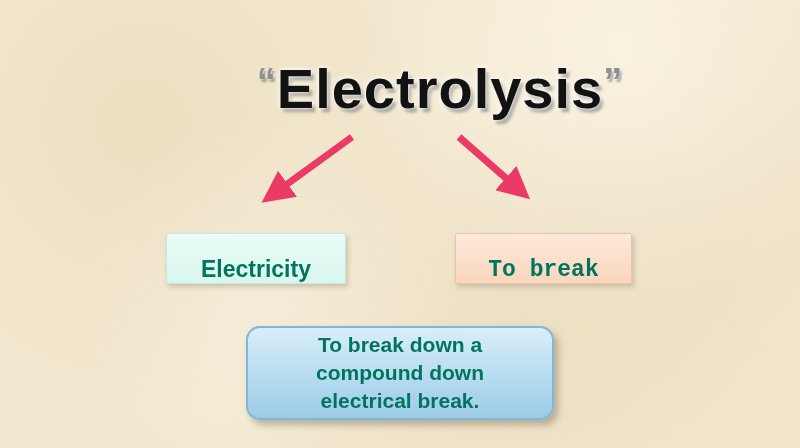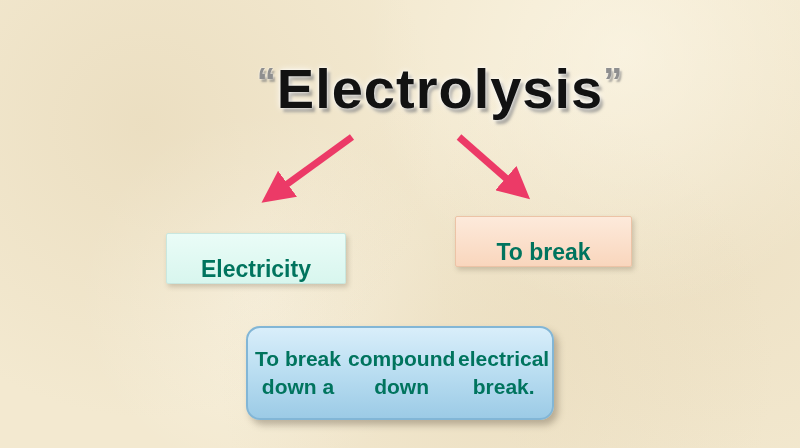--- a/index.html
+++ b/index.html
@@ -79,41 +79,42 @@
   .term-box.electricity {
     left: 166px;
     top: 233px;
     width: 178px;
     height: 49px;
     background: linear-gradient(180deg, #eafcf7 0%, #d8f6ee 100%);
     border: 1px solid #c9e7df;
   }
   .term-box.to-break {
     left: 455px;
-    top: 216px;
+    top: 233px;
     width: 175px;
     height: 49px;
     background: linear-gradient(180deg, #fdeadb 0%, #f9d6bd 100%);
     border: 1px solid #ecc3a6;
+    font-family: Liberation Mono, monospace;
   }
 
   
   .definition-box {
     position: absolute;
     left: 246px;
     top: 326px;
     width: 308px;
     height: 94px;
     box-sizing: border-box;
     border: 2px solid #82b6d6;
     border-radius: 14px;
     background: linear-gradient(180deg, #d9eefa 0%, #bcdff2 45%, #9ccbe6 100%);
     box-shadow: 4px 5px 7px rgba(80,70,55,0.35);
     display: flex;
-    flex-direction: row;
+    flex-direction: column;
     align-items: center;
     justify-content: center;
     text-align: center;
     font-weight: bold;
     font-size: 21px;
     line-height: 1.32;
     color: #00745e;
   }
   .definition-box .line {
     display: block;

